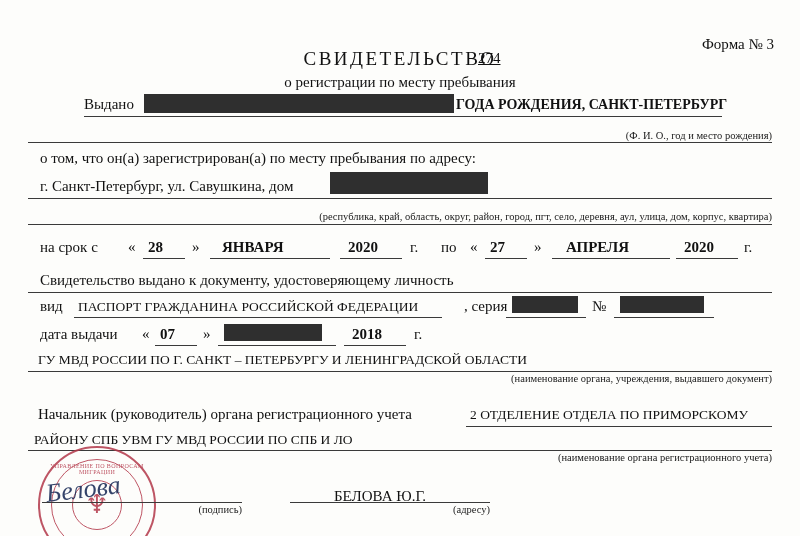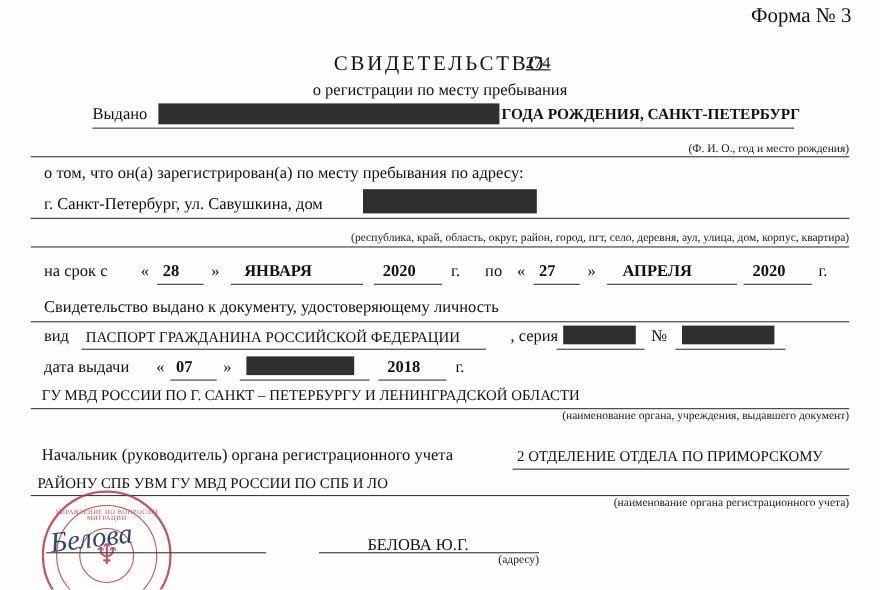--- a/index.html
+++ b/index.html
@@ -19,22 +19,22 @@
     position: absolute;
     left: 0; top: 0;
     width: 800px;
     height: 536px;
     background: #fdfdfb;
   }
   .abs { position: absolute; }
 
   .form-no {
     right: 26px;
-    top: 4px;
-    font-size: 19px;
+    top: 36px;
+    font-size: 15px;
     font-family: "Liberation Serif", serif;
   }
 
   .title {
     left: 0; right: 0;
     top: 48px;
     text-align: center;
     font-size: 19px;
     letter-spacing: 2.5px;
     font-family: "Liberation Serif", serif;
@@ -220,18 +220,19 @@
   <div class="stamp">
     <div class="stamp-inner"></div>
     <div class="stamp-text-top">УПРАВЛЕНИЕ ПО ВОПРОСАМ МИГРАЦИИ</div>
     <div class="stamp-core"></div>
     <div class="stamp-eagle">♆</div>
 
   </div>
 
   <div class="signature">Белова</div>
   <div class="line" style="left:42px; top:502px; width:200px;"></div>
+  <div class="small" style="left:42px; top:504px; width:200px;">(подпись)</div>
 
   <div class="txt" style="left:334px; top:488px;">БЕЛОВА Ю.Г.</div>
   <div class="line" style="left:290px; top:502px; width:200px;"></div>
   <div class="small" style="left:290px; top:504px; width:200px;">(адресу)</div>
 
 </div>
 
 </body></html>

